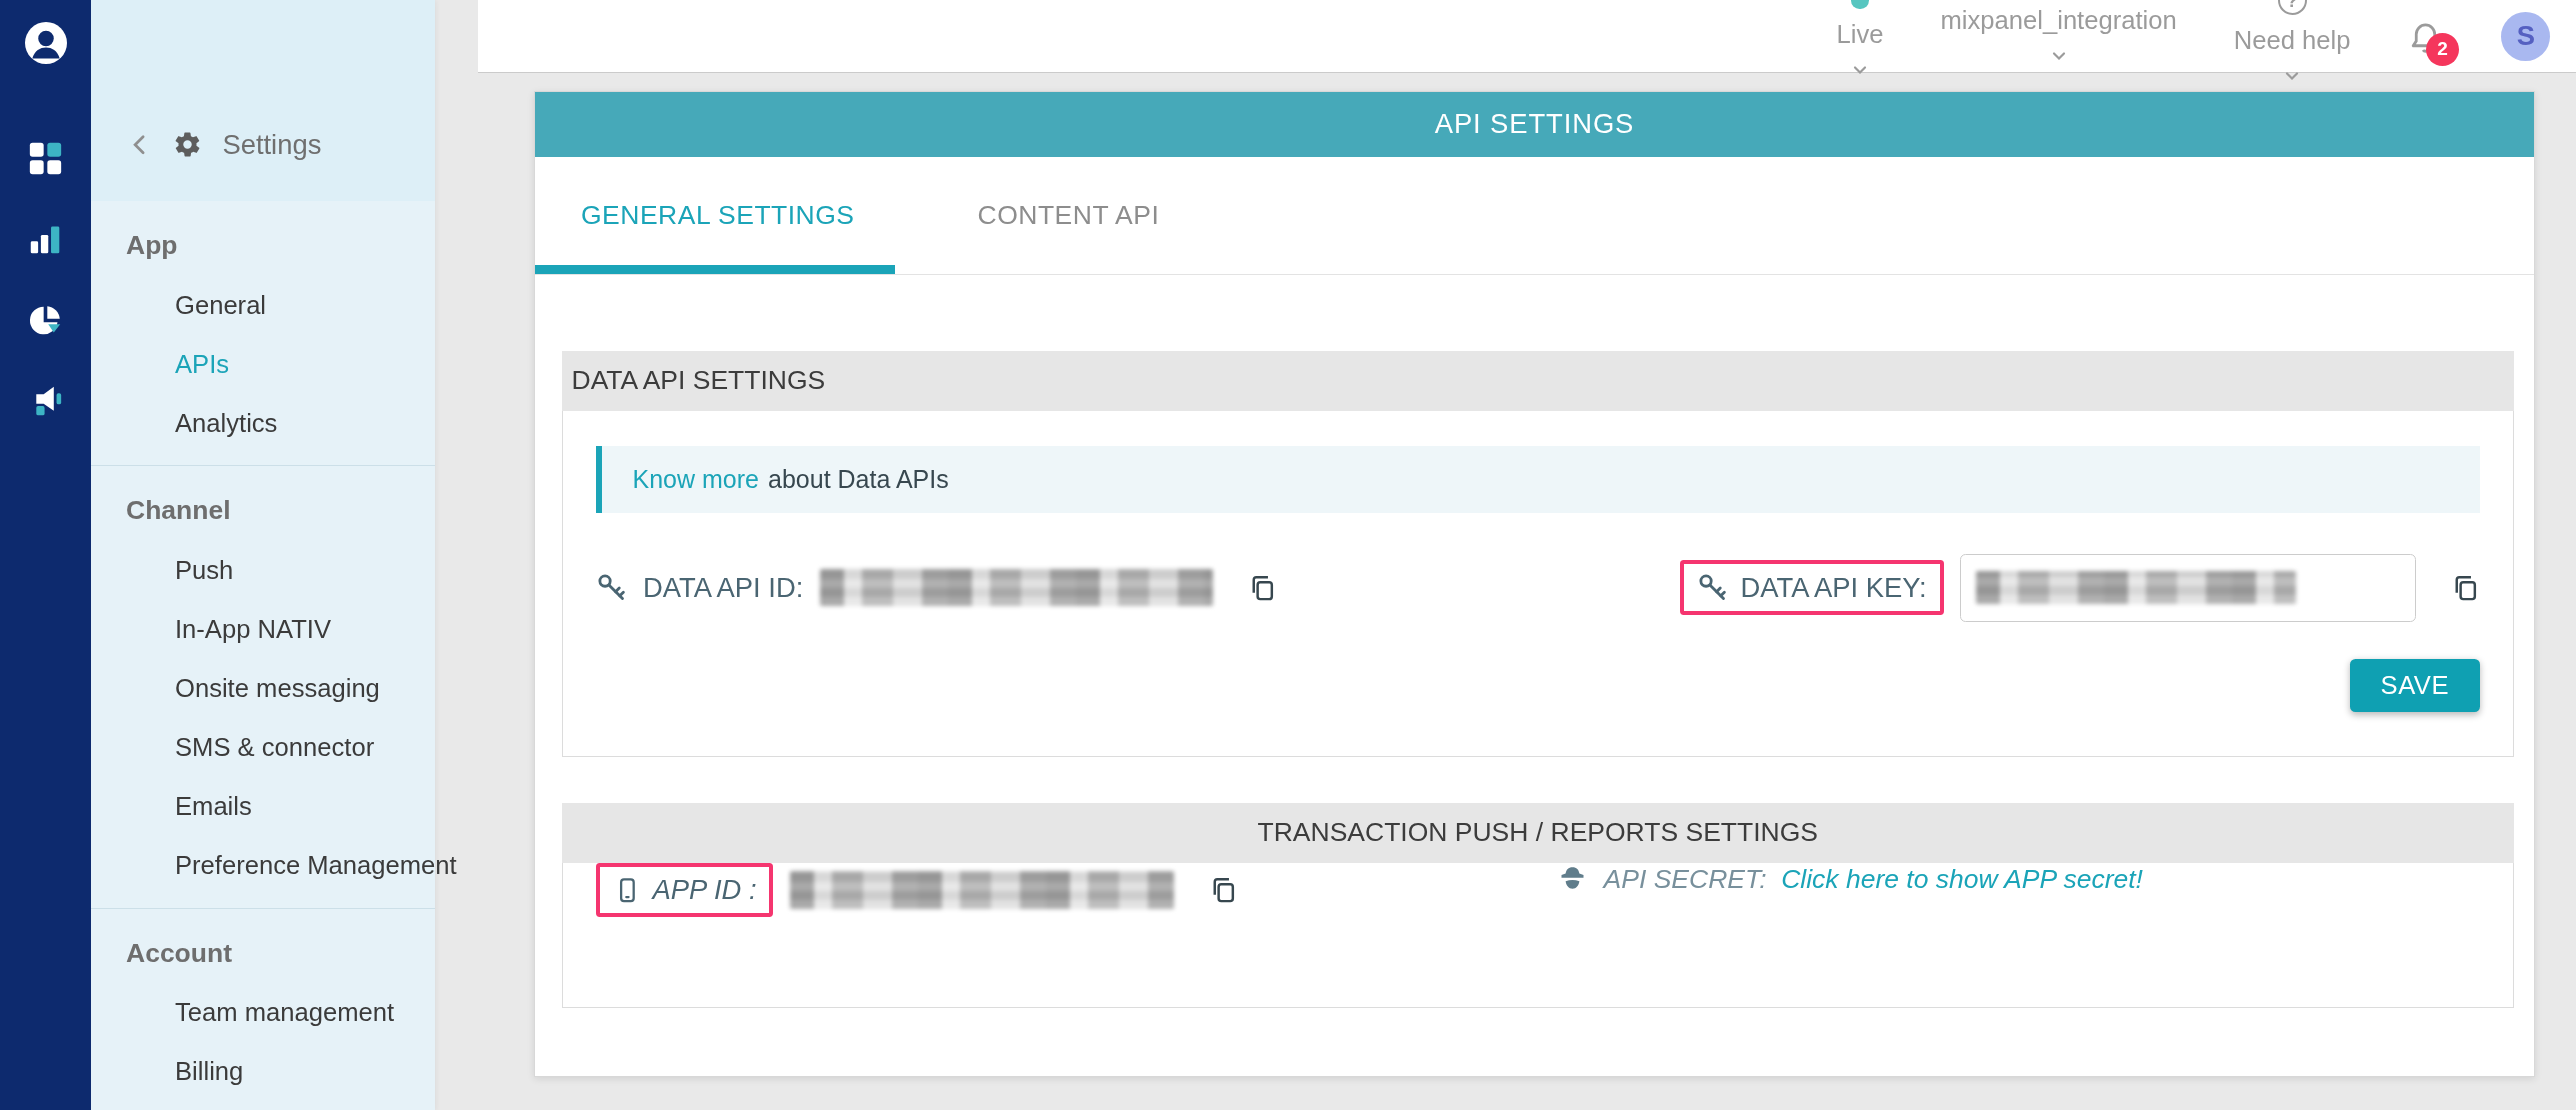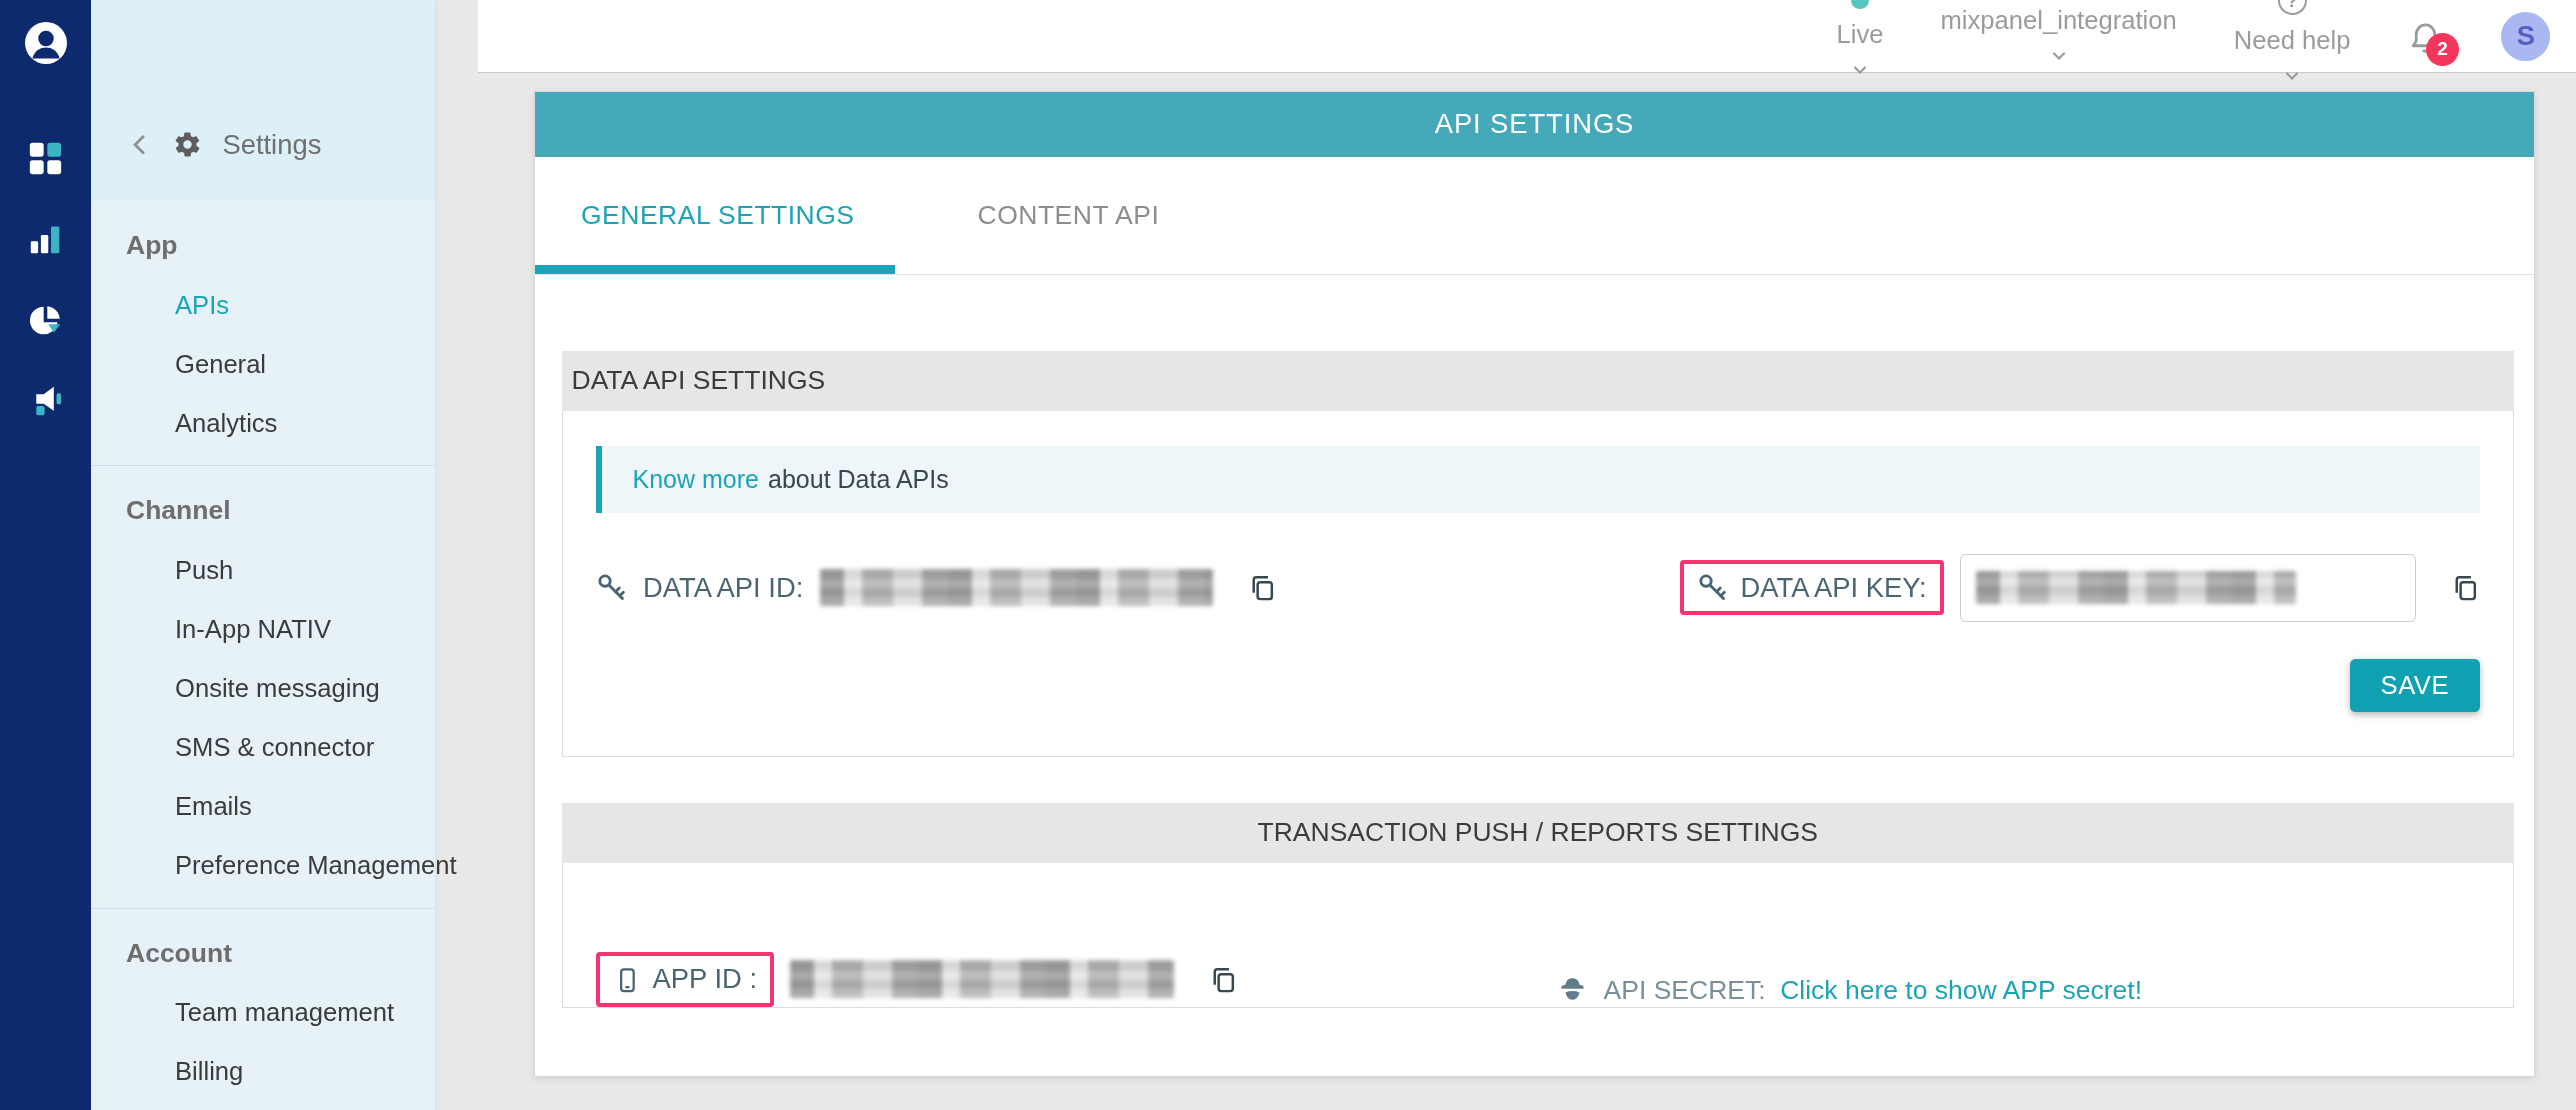--- a/index.html
+++ b/index.html
@@ -93,21 +93,21 @@
     display:flex;align-items:center;gap:12.8px;background:#fff;}
   .input-box{width:456px;height:68px;border:1.8px solid #ccc;border-radius:5.5px;
     display:flex;align-items:center;padding-left:14.6px;cursor:text;background:#fff;}
   .input-box .blur-strip{width:320px;height:33px;}
 
   .buttons-row{margin-top:37px;display:flex;justify-content:flex-end;gap:22px;}
   .btn{height:53px;border:none;border-radius:5.5px;background:var(--button-teal,#0fa0b2);
     color:#fff;font-size:25.6px;letter-spacing:0.5px;padding:0 31px;cursor:pointer;
     box-shadow:0 2.7px 7.3px rgba(0,0,0,0.28);font-family:inherit;display:flex;align-items:center;}
 
-  .trans-body{height:145px;display:flex;align-items:flex-end;padding:0 33px;}
+  .trans-body{height:145px;display:flex;align-items:flex-start;padding:0 33px;font-style:italic;}
   .trans-left{display:flex;align-items:center;gap:16.5px;flex:1;}
   .trans-right{display:flex;align-items:center;gap:14.6px;width:924px;}
   .secret-label{font-size:26.5px;color:#78909c;white-space:nowrap;}
   .secret-link{font-size:26.5px;color:var(--accent,#1ba4b8);cursor:pointer;white-space:nowrap;}
 </style>
 </head>
 <body>
 
 <div class="nav-rail">
   <div class="logo">
@@ -159,22 +159,22 @@
     <span class="gear">
       <svg width="29" height="29" viewBox="0 0 24 24" fill="currentColor">
           <path d="M19.4 13c.04-.32.06-.65.06-1s-.02-.68-.06-1l2.1-1.6a.5.5 0 0 0 .12-.64l-2-3.46a.5.5 0 0 0-.6-.22l-2.5 1a7.3 7.3 0 0 0-1.7-1l-.4-2.6a.5.5 0 0 0-.5-.43h-4a.5.5 0 0 0-.5.42l-.4 2.6a7.3 7.3 0 0 0-1.7 1l-2.5-1a.5.5 0 0 0-.6.23l-2 3.46a.5.5 0 0 0 .12.64L4.6 11c-.04.32-.06.65-.06 1s.02.68.06 1l-2.1 1.6a.5.5 0 0 0-.12.64l2 3.46c.12.22.4.3.6.22l2.5-1c.52.4 1.1.74 1.7 1l.4 2.6c.04.25.25.43.5.43h4c.25 0 .46-.18.5-.42l.4-2.6a7.3 7.3 0 0 0 1.7-1l2.5 1c.23.09.5 0 .6-.22l2-3.46a.5.5 0 0 0-.12-.64L19.4 13zM12 15.5a3.5 3.5 0 1 1 0-7 3.5 3.5 0 0 1 0 7z"></path>
         </svg>
     </span>
     <span class="sidebar-title">Settings</span>
   </div>
 
   <div class="side-section">
     <div class="side-title">App</div>
+    <div class="side-item">General</div>
     <div class="side-item active">APIs</div>
-    <div class="side-item">General</div>
     <div class="side-item">Analytics</div>
   </div>
   <div class="side-divider"></div>
 
   <div class="side-section">
     <div class="side-title">Channel</div>
     <div class="side-item">Push</div>
     <div class="side-item">In-App NATIV</div>
     <div class="side-item">Onsite messaging</div>
     <div class="side-item">SMS &amp; connector</div>

